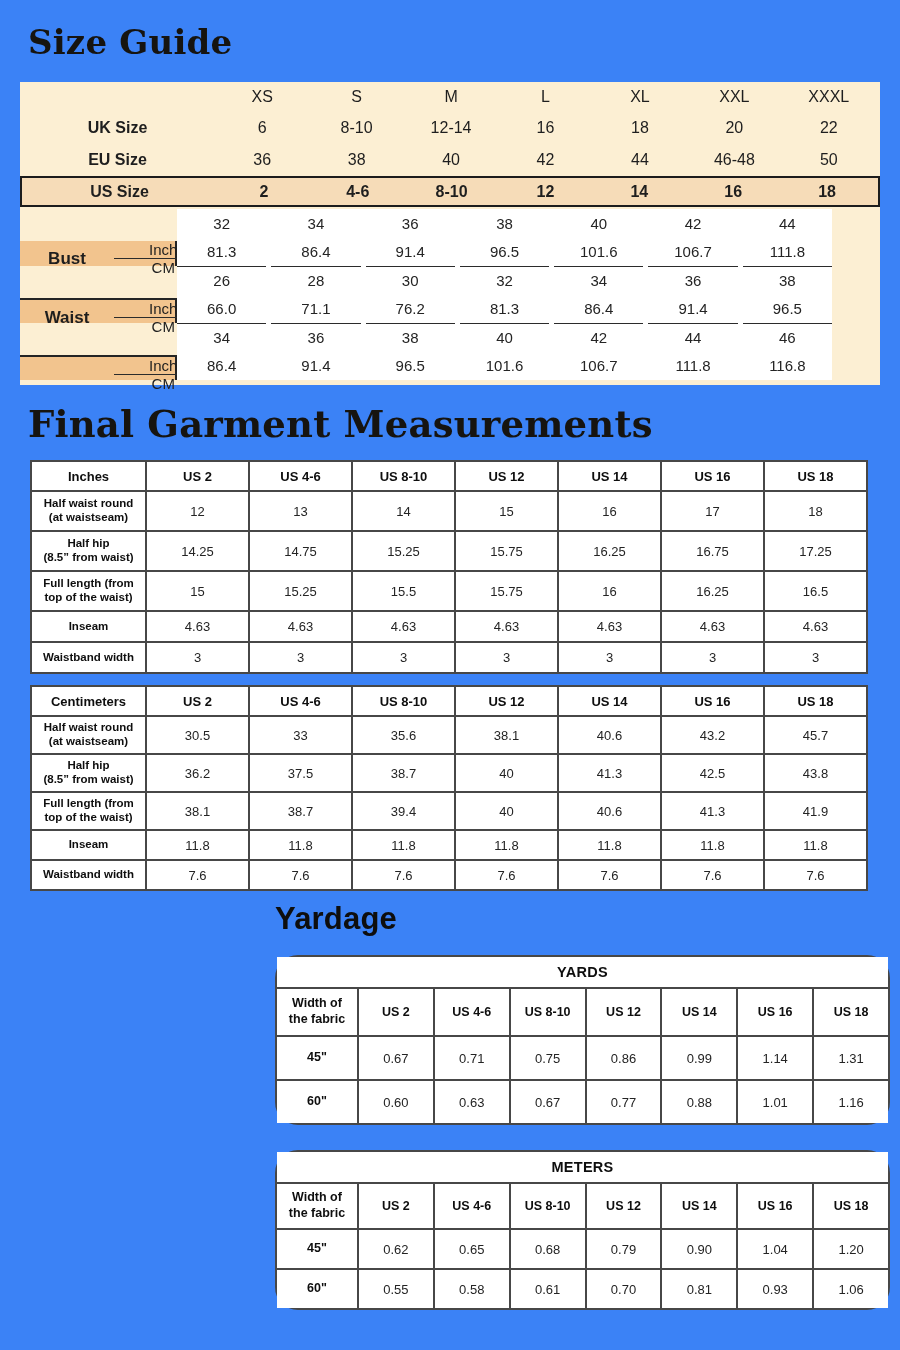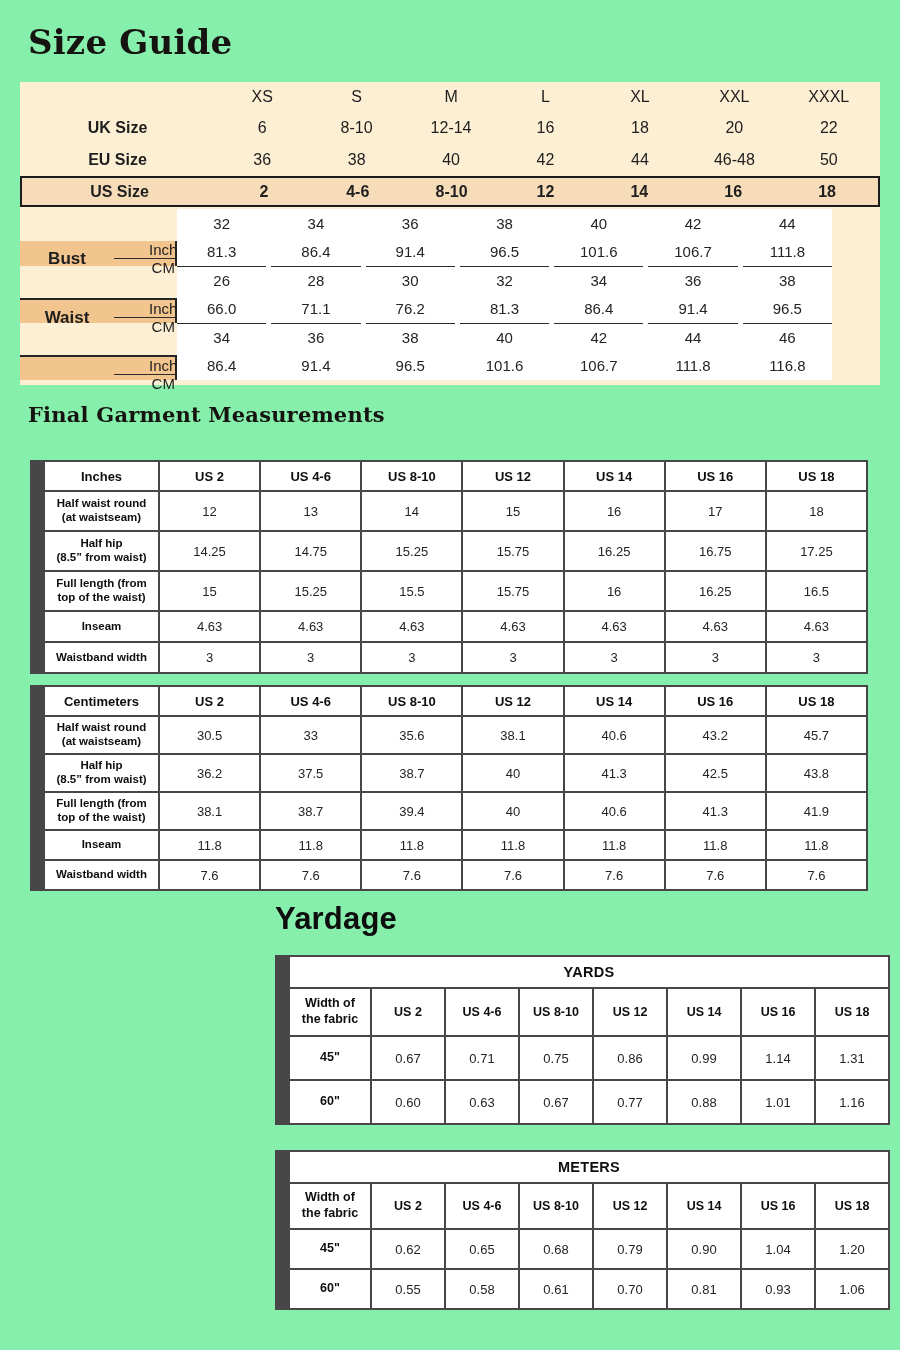--- a/index.html
+++ b/index.html
@@ -1,25 +1,25 @@
 <!DOCTYPE html>
 <html><head>
 <meta charset="utf-8">
 <style>
   html,body { margin:0; padding:0; background:#faf3eb; }
   #page {
-    position:relative; width:900px; height:1350px; background:#86efac;
+    position:relative; width:900px; height:1350px; background:#3b82f6;
     font-family:"Liberation Sans", sans-serif; color:#1e1e1e; overflow:hidden;
   }
   .serif-title {
     font-family:"DejaVu Serif", serif; font-weight:700; color:#161410;
     position:absolute; left:28px; margin:0; letter-spacing:.2px;
   }
   #title-size-guide { top:22px; font-size:34px; }
-  #title-garment   { top:402px; font-size:21px; }
+  #title-garment   { top:402px; font-size:37px; }
 
   
   .sg-panel { position:absolute; left:20px; top:82px; width:860px; height:303px; background:#fcefd3; }
   .sg-row { display:grid; grid-template-columns:195px repeat(7,1fr); padding-right:4px; align-items:center; box-sizing:border-box; }
   .sg-row .sg-lbl { text-align:center; font-weight:700; font-size:16px; }
   .sg-row .cell { text-align:center; font-size:16px; }
   .sg-head { height:30px; }
   .sg-r { height:32px; }
   .us-row { height:31px; border:2px solid #1c1c1c; background:#f6dcb8; margin-bottom:2px; }
   .us-row .cell { font-weight:700; }
@@ -32,39 +32,39 @@
   .sg-labelblock.sep { border-top:2px solid #242424; }
   .sg-name { grid-column:1; grid-row:1/3; display:flex; align-items:center; justify-content:center; font-weight:700; font-size:17px; }
   .sg-unit { grid-column:2; display:flex; align-items:center; justify-content:center; font-size:15px; box-sizing:border-box; }
   .sg-unit.u-inch { border-bottom:1.5px solid #2b2b2b; }
   .sg-data { flex:none; width:655px; margin-right:10px; background:#ffffff; display:flex; flex-direction:column;justify-content:center; }
   .sg-datarow { flex:1; display:grid; grid-template-columns:repeat(7,1fr); column-gap:5px; }
   .sg-datarow .cell { display:flex; align-items:center; justify-content:center; font-size:15px; color:#242424; box-sizing:border-box; }
   .sg-datarow.bt .cell { border-top:1.5px solid #2b2b2b; }
 
   
-  .gtable { position:absolute; display:flex; flex-direction:column; gap:2px; background:#474747; border:2px solid #474747; box-sizing:border-box;padding-left:13px; }
+  .gtable { position:absolute; display:flex; flex-direction:column; gap:2px; background:#474747; border:2px solid #474747; box-sizing:border-box; }
   .grow { display:grid; gap:2px; }
   .gcell { background:#ffffff; display:flex; align-items:center; justify-content:center; text-align:center; font-size:13px; color:#242424; }
   .ghead { font-weight:700; font-size:13px; color:#0e0e0e; }
   .glab  { font-weight:700; font-size:11.5px; line-height:1.2; white-space:pre-line; color:#0e0e0e; }
 
   .ftable { left:30px; width:838px; }
   .ftable .grow { grid-template-columns:113px repeat(7,1fr); }
   #fg-inches { top:460px; } #fg-cm { top:685px; }
   .rh28 { height:28px; } .rh29 { height:29px; } .rh36 { height:36px; } .rh38 { height:38px; }
 
   
   .fabrics { position:absolute; left:30px; top:907px; width:225px; height:403px; background:#fbeecd; box-sizing:border-box; padding:38px 20px 0 20px; }
   .fabrics h3 { margin:0 0 36px 0; font-size:19px; font-weight:700; color:#141414; }
   .fabrics p { margin:0; font-size:18px; line-height:1.58; color:#1c1c1c; }
 
   
   #title-yardage { position:absolute; left:275px; top:901px; margin:0; font-size:31px; font-weight:700; color:#0e0e0e; letter-spacing:.2px; }
-  .ytable { left:275px; width:615px; }
+  .ytable { left:275px; width:615px;border-radius:23px; }
   .ytable .grow { grid-template-columns:80px repeat(7,1fr); }
   .ytable .grow.single { grid-template-columns:1fr; }
   #yd-yards { top:955px; } #yd-meters { top:1150px; }
   .yh30 { height:30px; } .yh46 { height:46px; } .yh44 { height:44px; } .yh42 { height:42px; } .yh38 { height:38px; }
   .ytitle { font-weight:700; font-size:14.5px; letter-spacing:.3px; color:#0e0e0e; }
   .ghead.small { font-size:12.5px; }
   .wlab { font-weight:700; font-size:12.5px; white-space:pre-line; line-height:1.25; color:#0e0e0e; }
 </style>
 </head>
 <body>

